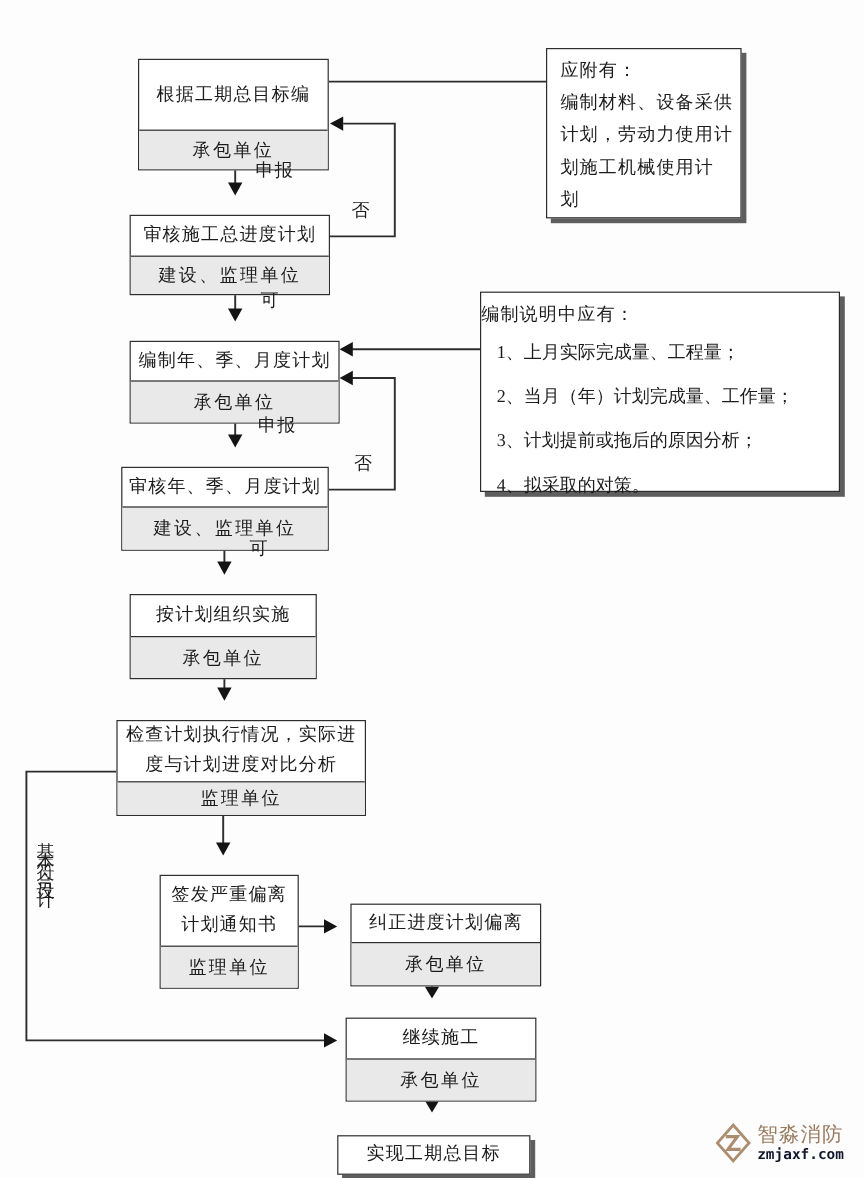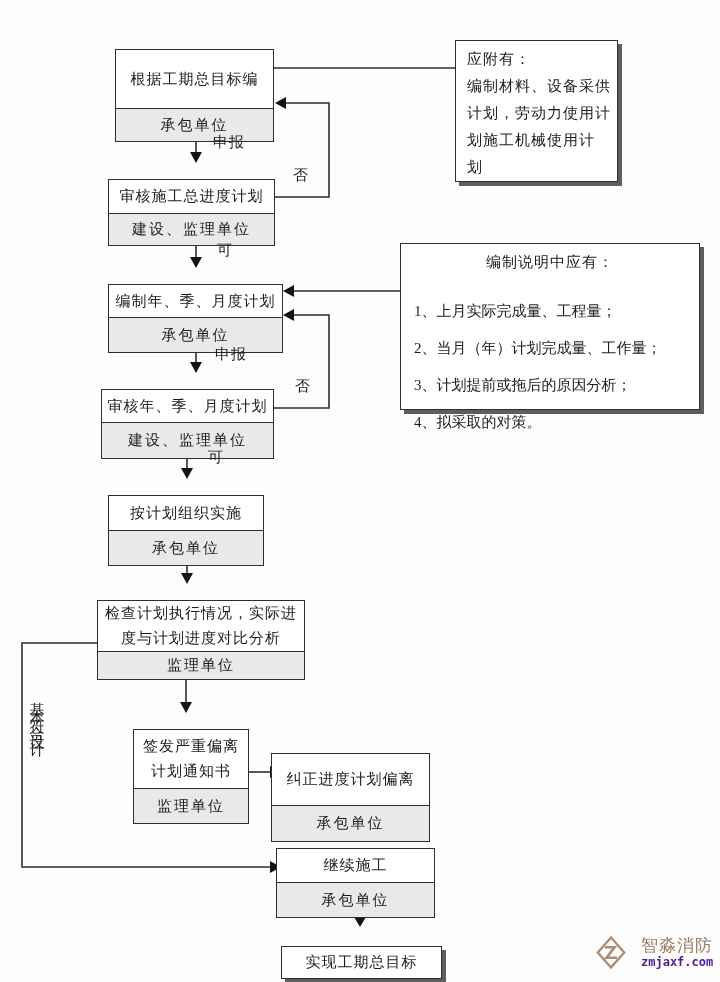--- a/index.html
+++ b/index.html
@@ -21,31 +21,31 @@
     display:flex;align-items:center;justify-content:center;
     font-size:15px;letter-spacing:2px;box-sizing:border-box;
   }
   .shadowed{box-shadow:4px 4px 0 #5e5e5e;}
   .note{
     position:absolute;border:1.5px solid #2e2e2e;background:#ffffff;
     box-sizing:border-box;font-size:15px;
   }
   .note-a{padding:5px 4px 0 11px;line-height:27px;letter-spacing:1px;margin-top:20px;}
   .note-b{padding-top:9px;}
-  .nb-title{text-align:center;font-size:15px;letter-spacing:1px;margin-bottom:21px;}
+  .nb-title{text-align:left;font-size:15px;letter-spacing:1px;margin-bottom:4px;}
   .nb-item{padding-left:13px;line-height:37px;font-size:15px;white-space:nowrap;}
   .edge-label{position:absolute;font-size:15px;letter-spacing:1px;}
   .vertical-label{
     position:absolute;writing-mode:vertical-rl;text-orientation:upright;
     font-size:15px;letter-spacing:8px;
   }
-  .watermark{position:absolute;left:596px;top:935px;display:flex;align-items:center;gap:15px;}
+  .watermark{position:absolute;left:596px;top:935px;display:flex;align-items:center;gap:5px;}
   .wm-text{display:flex;flex-direction:column;line-height:1;}
   .wm-brand{font-size:17px;color:#997a5f;letter-spacing:1px;font-family:"Liberation Sans",sans-serif;}
-  .wm-site{font-size:12px;font-weight:bold;color:#4c1d95;margin-top:2px;font-family:"DejaVu Sans Mono",monospace;}
+  .wm-site{font-size:12px;font-weight:bold;color:#0f172a;margin-top:2px;font-family:"DejaVu Sans Mono",monospace;}
 </style>
 </head>
 <body>
 
 <div class="canvas">
 
   <svg class="wires" viewBox="0 0 720 982" xmlns="http://www.w3.org/2000/svg">
     <g stroke="#2e2e2e" stroke-width="1.6" fill="none">
       <path d="M274 68 L455 68"></path>
       <path d="M196 126 L196 153"></path>
@@ -123,28 +123,28 @@
   </div>
 
   <div class="node" style="left:133px;top:713px;width:116px;height:95px">
     <div class="title">
       <span>签发严重偏离</span>
       <span>计划通知书</span>
     </div>
     <div class="actor" style="height:35px">监理单位</div>
   </div>
 
-  <div class="node" style="left:271px;top:737px;width:159px;height:89px">
+  <div class="node" style="left:292px;top:737px;width:159px;height:69px">
     <div class="title">
       <span>纠正进度计划偏离</span>
     </div>
     <div class="actor" style="height:36px">承包单位</div>
   </div>
 
-  <div class="node" style="left:276px;top:832px;width:159px;height:70px">
+  <div class="node" style="left:288px;top:832px;width:159px;height:70px">
     <div class="title">
       <span>继续施工</span>
     </div>
     <div class="actor" style="height:35px">承包单位</div>
   </div>
 
   <div class="node shadowed" style="left:281px;top:930px;width:161px;height:33px">
     <div class="title">
       <span>实现工期总目标</span>
     </div>

